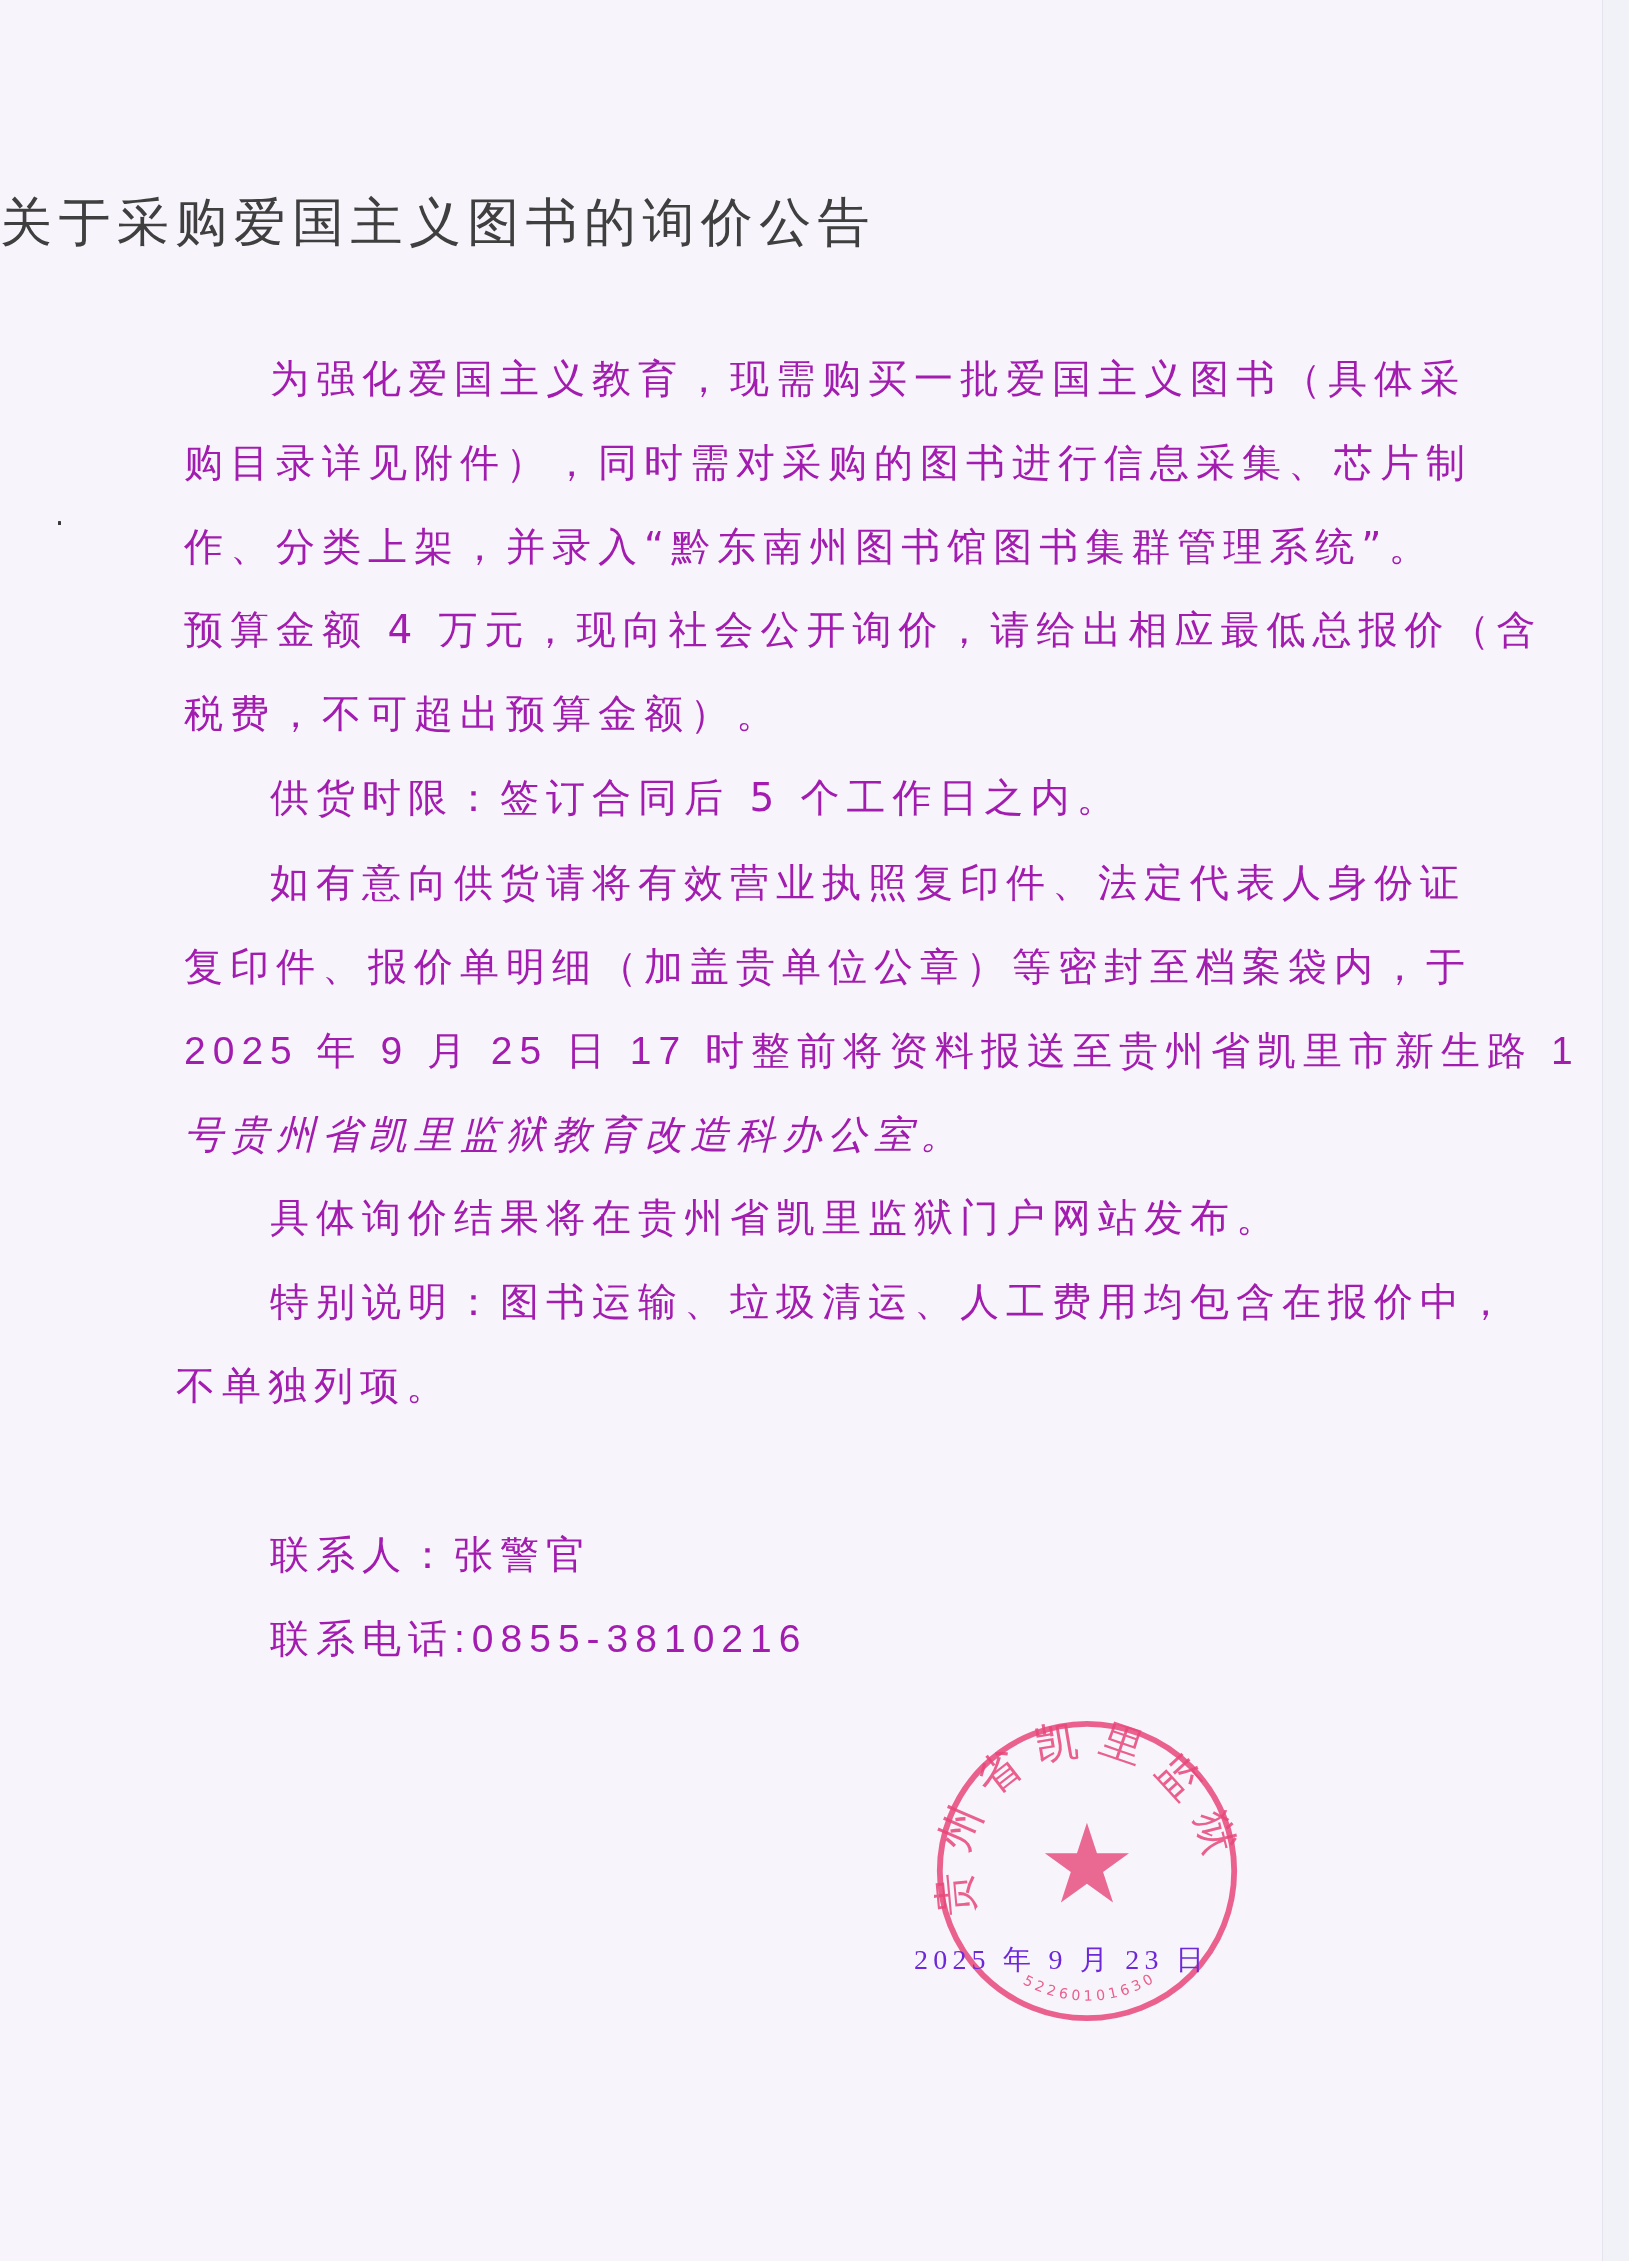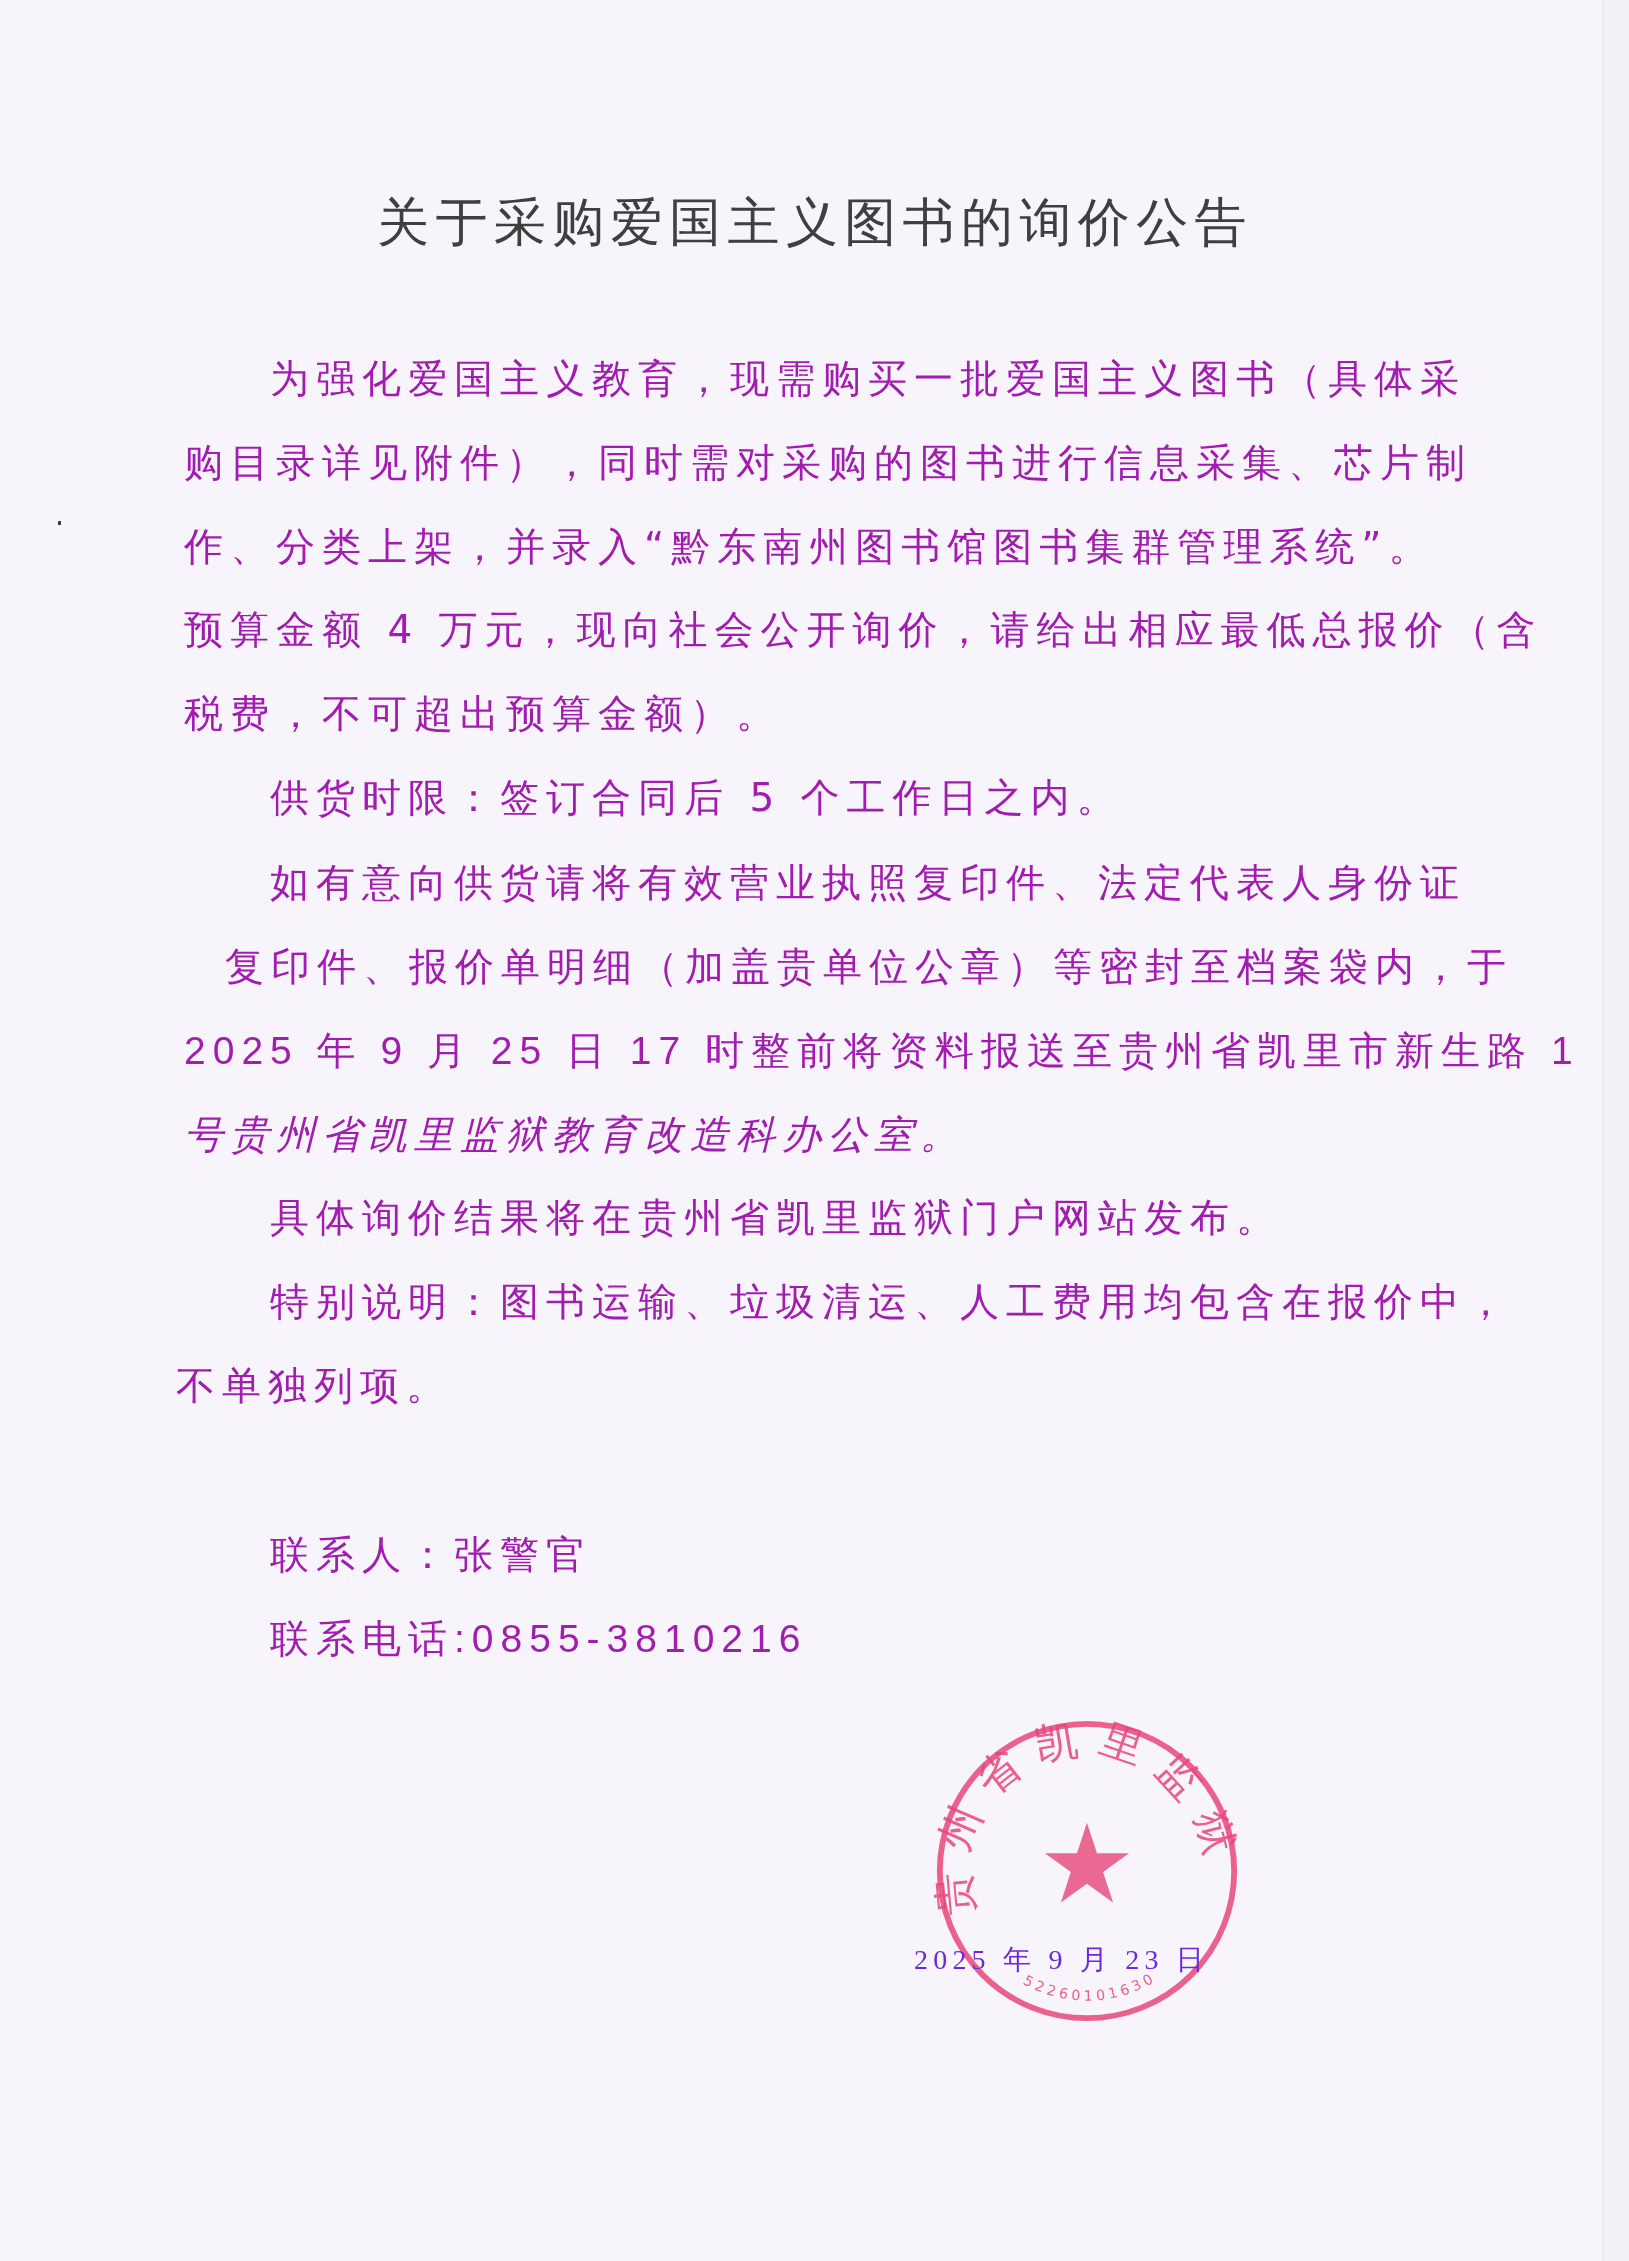--- a/index.html
+++ b/index.html
@@ -9,21 +9,21 @@
     font-family: "DejaVu Serif", "Liberation Serif", serif;
     color: #4a4a4a;
   }
   .scan-edge {
     position: absolute; top: 0; right: 0; width: 27px; height: 2261px;
     background: #f1f2f8; border-left: 0.6px solid #e4e4ee;
   }
   .speck { position: absolute; width: 3.2px; height: 3.9px; background: #3a3a3a; border-radius: 0.6px; }
   .title {
     position: absolute; left: 0; width: 1630px; top: 188px;
-    text-align: center; font-size: 52px; letter-spacing: 6.4px; color: #3f3f3f;
+    text-align: left; font-size: 52px; letter-spacing: 6.4px; color: #3f3f3f;
     font-family: "DejaVu Sans", "Liberation Sans", sans-serif; font-weight: normal;
   }
   .line {
     position: absolute; font-size: 39px; line-height: 46px; white-space: nowrap;
     color: #a21caf; letter-spacing: 7px;
     font-family: "DejaVu Sans", "Liberation Sans", sans-serif;
   }
   .line.num { font-family: "Liberation Sans Narrow", "Liberation Sans", sans-serif; }
   .seal {
     position: absolute; left: 934px; top: 1718px; width: 306px; height: 306px;
@@ -44,21 +44,21 @@
 
 <div class="line" style="left:270px; top:356px;">为强化爱国主义教育，现需购买一批爱国主义图书（具体采</div>
 <div class="line" style="left:184px; top:440px;">购目录详见附件），同时需对采购的图书进行信息采集、芯片制</div>
 <div class="line" style="left:184px; top:524px;">作、分类上架，并录入“黔东南州图书馆图书集群管理系统”。</div>
 <div class="line" style="left:184px; top:607px;">预算金额 4 万元，现向社会公开询价，请给出相应最低总报价（含</div>
 <div class="line" style="left:184px; top:691px;">税费，不可超出预算金额）。</div>
 
 <div class="line" style="left:270px; top:775px;">供货时限：签订合同后 5 个工作日之内。</div>
 
 <div class="line" style="left:270px; top:860px;">如有意向供货请将有效营业执照复印件、法定代表人身份证</div>
-<div class="line" style="left:184px; top:944px;margin-left:41px;">复印件、报价单明细（加盖贵单位公章）等密封至档案袋内，于</div>
+<div class="line" style="left:184px; top:944px;">复印件、报价单明细（加盖贵单位公章）等密封至档案袋内，于</div>
 <div class="line num" style="left:184px; top:1028px;">2025 年 9 月 25 日 17 时整前将资料报送至贵州省凯里市新生路 1</div>
 <div class="line" style="left:184px; top:1112px;font-style:italic;">号贵州省凯里监狱教育改造科办公室。</div>
 
 <div class="line" style="left:270px; top:1195px;">具体询价结果将在贵州省凯里监狱门户网站发布。</div>
 
 <div class="line" style="left:270px; top:1279px;">特别说明：图书运输、垃圾清运、人工费用均包含在报价中，</div>
 <div class="line" style="left:176px; top:1363px;">不单独列项。</div>
 
 <div class="line" style="left:270px; top:1532px;">联系人：张警官</div>
 <div class="line num" style="left:270px; top:1616px;">联系电话:0855-3810216</div>

